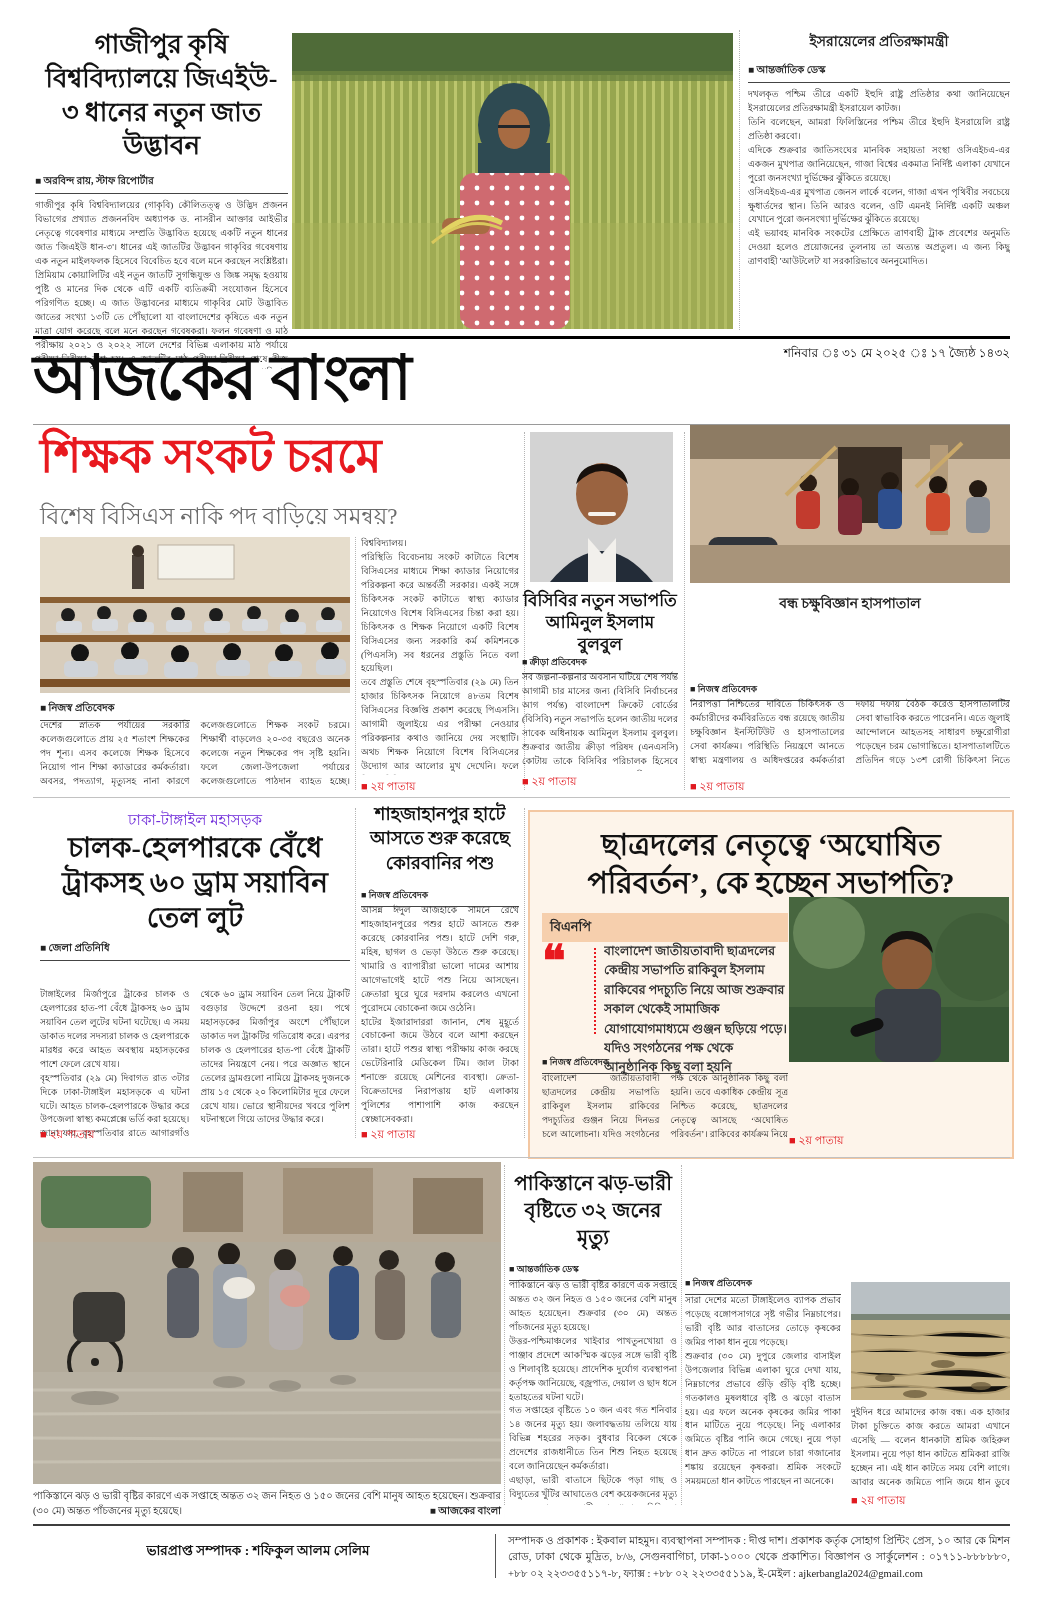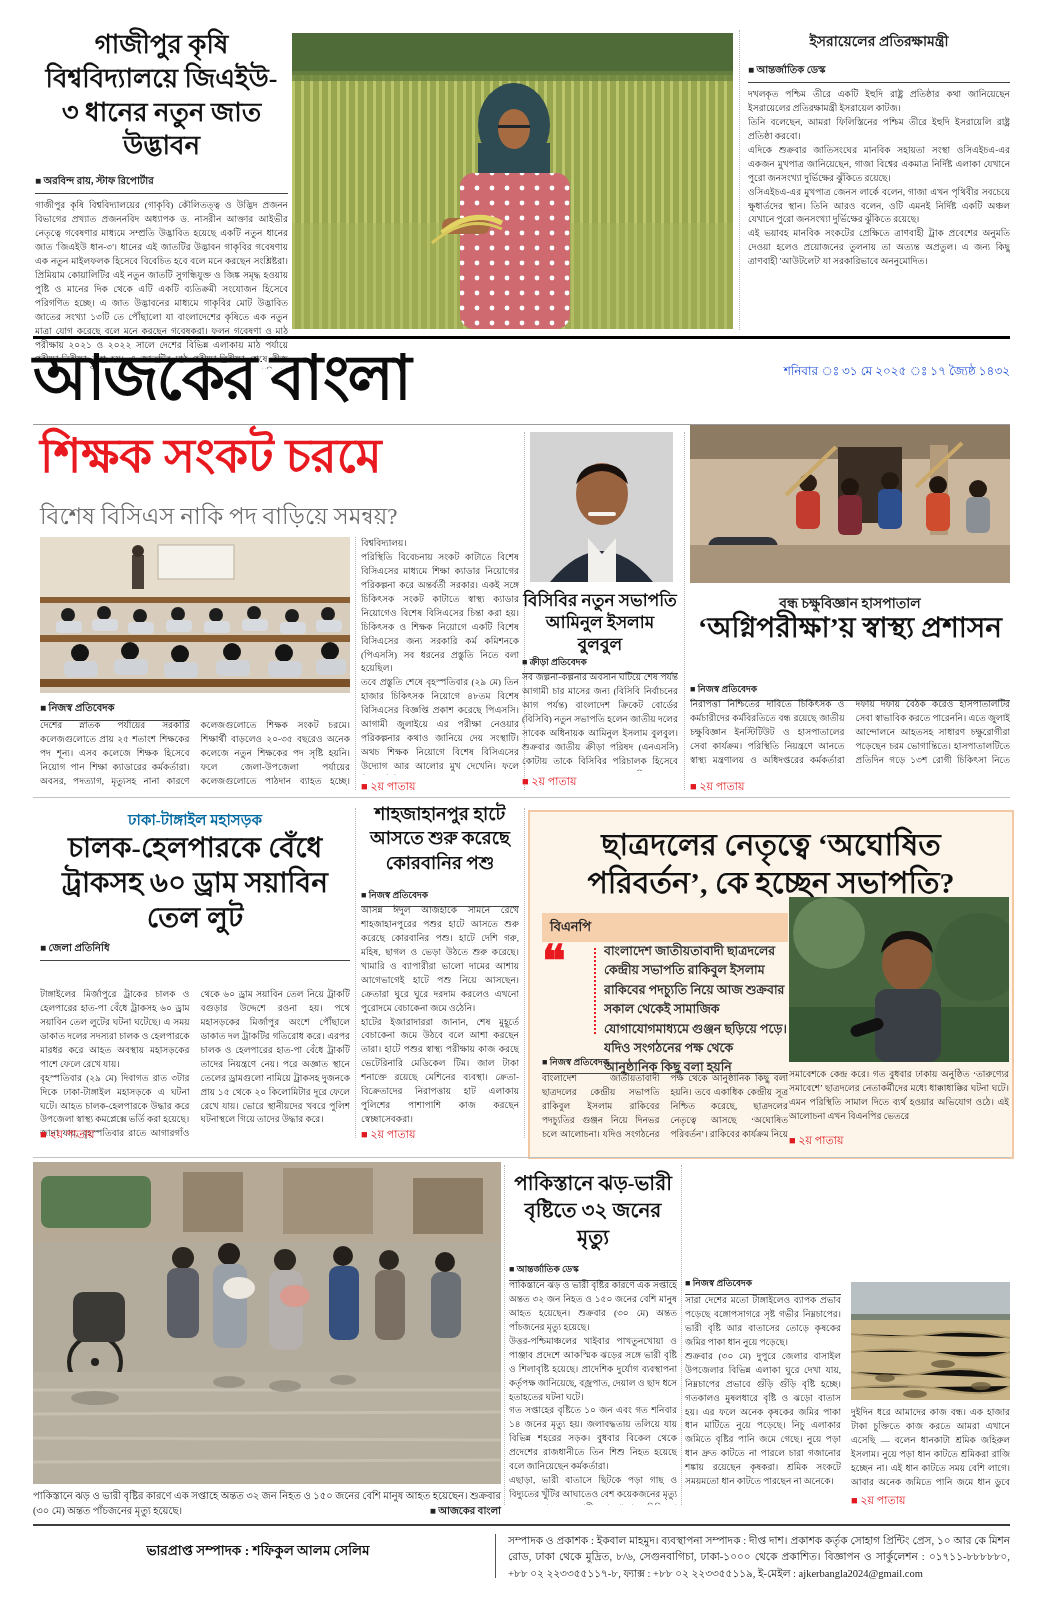--- a/index.html
+++ b/index.html
@@ -3,21 +3,21 @@
 <meta charset="utf-8">
 <style>
   html,body{margin:0;padding:0;background:#e9e9e9;}
   .page{position:relative;width:1041px;height:1600px;background:#ffffff;margin:0 auto;
         font-family:"Liberation Serif",serif;color:#1a1a1a;overflow:hidden;}
   .abs{position:absolute;}
   .hl{font-weight:bold;color:#121212;}
   .center{text-align:center;}
   .body-txt{font-size:9px;line-height:1.55;text-align:justify;white-space:pre-line;color:#222;overflow:hidden;}
   .byline-row{font-size:10px;font-weight:bold;color:#222;border-bottom:1px solid #444;padding-bottom:3px;}
-  .kicker-red{color:#0369a1;font-weight:bold;}
+  .kicker-red{color:#6d28d9;font-weight:normal;}
   .kicker-blk{color:#222;font-weight:bold;}
   .jump{color:#e01a20;font-weight:normal;font-size:11px;text-align:left;}
   .vdot{border-left:1px dotted #b5b5b5;width:0;}
   .hrule{background:#000;}
   .photo{overflow:hidden;background:#ddd;}
   .photo svg{display:block;}
   .logo{font-family:"Liberation Sans",sans-serif;font-weight:bold;letter-spacing:-2px;color:#0c0c0c;}
   .cols2{column-count:2;column-gap:11px;}
   .boxed{border:2px solid #f3c7a2;background:#fdf4ea;}
   .bnp-tab{background:#f6cfad;font-weight:bold;font-size:13px;color:#222;padding:4px 8px;box-sizing:border-box;}
@@ -73,21 +73,21 @@
     <div class="body-txt" style="margin-top:5px;height:178px;">দখলকৃত পশ্চিম তীরে একটি ইহুদি রাষ্ট্র প্রতিষ্ঠার কথা জানিয়েছেন ইসরায়েলের প্রতিরক্ষামন্ত্রী ইসরায়েল কাটজ।
 তিনি বলেছেন, আমরা ফিলিস্তিনের পশ্চিম তীরে ইহুদি ইসরায়েলি রাষ্ট্র প্রতিষ্ঠা করবো।
 এদিকে শুক্রবার জাতিসংঘের মানবিক সহায়তা সংস্থা ওসিএইচএ-এর একজন মুখপাত্র জানিয়েছেন, গাজা বিশ্বের একমাত্র নির্দিষ্ট এলাকা যেখানে পুরো জনসংখ্যা দুর্ভিক্ষের ঝুঁকিতে রয়েছে।
 ওসিএইচএ-এর মুখপাত্র জেনস লার্কে বলেন, গাজা এখন পৃথিবীর সবচেয়ে ক্ষুধার্তদের স্থান। তিনি আরও বলেন, ওটি এমনই নির্দিষ্ট একটি অঞ্চল যেখানে পুরো জনসংখ্যা দুর্ভিক্ষের ঝুঁকিতে রয়েছে।
 এই ভয়াবহ মানবিক সংকটের প্রেক্ষিতে ত্রাণবাহী ট্রাক প্রবেশের অনুমতি দেওয়া হলেও প্রয়োজনের তুলনায় তা অত্যন্ত অপ্রতুল। এ জন্য কিছু ত্রাণবাহী 'আউটলেট' যা সরকারিভাবে অননুমোদিত।</div>
   </div>
 
   <div class="hrule abs" style="left:33px;top:336px;width:977px;height:3px;"></div>
   <div class="logo abs" style="left:33px;top:344px;font-size:62px;line-height:1.1;">আজকের বাংলা</div>
   <div class="abs" style="left:640px;top:342px;width:370px;text-align:right;">
-    <div style="font-size:12px;color:#1d4ed8;margin-top:20px;">শনিবার ঃ ৩১ মে ২০২৫ ঃ ১৭ জ্যৈষ্ঠ ১৪৩২</div>
+    <div style="font-size:12px;color:#000000;margin-top:2px;">শনিবার ঃ ৩১ মে ২০২৫ ঃ ১৭ জ্যৈষ্ঠ ১৪৩২</div>
   </div>
   <div class="abs" style="left:33px;top:424px;width:977px;height:1px;background:#9a9a9a;"></div>
 
   <div class="abs hl" style="left:40px;top:432px;width:480px;font-size:47px;color:#e8191f;line-height:1.05;">শিক্ষক সংকট চরমে</div>
   <div class="abs" style="left:40px;top:498px;width:480px;font-size:23px;color:#6a6a6a;">বিশেষ বিসিএস নাকি পদ বাড়িয়ে সমন্বয়?</div>
 
   <div class="photo abs" style="left:40px;top:537px;width:310px;height:156px;">
     <svg width="310" height="156">
       <rect width="310" height="156" fill="#d8cdbc"></rect>
       <rect width="310" height="62" fill="#e6ddcc"></rect>
@@ -185,21 +185,20 @@
           <rect x="236" y="68" width="24" height="38" rx="6" fill="#d04c2f"></rect>
         <circle cx="288" cy="64" r="9" fill="#241a12"></circle>
           <rect x="276" y="72" width="24" height="36" rx="6" fill="#8a8f96"></rect>
       </g>
       <line x1="96" y1="70" x2="146" y2="22" stroke="#caa96a" stroke-width="4"></line>
       <line x1="226" y1="62" x2="272" y2="18" stroke="#caa96a" stroke-width="4"></line>
       <rect y="120" width="320" height="38" fill="#a8947a"></rect>
     </svg>
   </div>
   <div class="abs kicker-blk center" style="left:690px;top:592px;width:320px;font-size:14px;">বন্ধ চক্ষুবিজ্ঞান হাসপাতাল</div>
-  <div class="abs hl center" style="left:690px;top:611px;width:320px;font-size:28px;line-height:1.2;">‘অগ্নিপরীক্ষা’য় স্বাস্থ্য প্রশাসন</div>
   <div class="abs byline-row" style="left:690px;top:682px;width:320px;font-size:9px;">■ নিজস্ব প্রতিবেদক</div>
   <div class="abs body-txt cols2" style="left:690px;top:698px;width:320px;height:78px;">নিরাপত্তা নিশ্চিতের দাবিতে চিকিৎসক ও কর্মচারীদের কর্মবিরতিতে বন্ধ রয়েছে জাতীয় চক্ষুবিজ্ঞান ইনস্টিটিউট ও হাসপাতালের সেবা কার্যক্রম। পরিস্থিতি নিয়ন্ত্রণে আনতে স্বাস্থ্য মন্ত্রণালয় ও অধিদপ্তরের কর্মকর্তারা দফায় দফায় বৈঠক করেও হাসপাতালটির সেবা স্বাভাবিক করতে পারেননি। এতে জুলাই আন্দোলনে আহতসহ সাধারণ চক্ষুরোগীরা পড়েছেন চরম ভোগান্তিতে। হাসপাতালটিতে প্রতিদিন গড়ে ১৩শ রোগী চিকিৎসা নিতে এসে ফিরে যাচ্ছেন। এছাড়া সেবা বন্ধ থাকায় চিকিৎসক ও নার্সসহ কর্মকর্তা-কর্মচারীরা অলস সময় পার করছেন। সেবাবঞ্চিত হচ্ছে শত শত রোগী ও চক্ষুরোগ।</div>
   <div class="abs jump" style="left:690px;top:778px;width:320px;">■ ২য় পাতায়</div>
 
   <div class="abs" style="left:33px;top:797px;width:977px;height:1px;background:#c2c2c2;"></div>
 
   <div class="abs kicker-red center" style="left:40px;top:808px;width:310px;font-size:15px;">ঢাকা-টাঙ্গাইল মহাসড়ক</div>
   <div class="abs hl center" style="left:40px;top:830px;width:310px;font-size:28px;line-height:1.25;">চালক-হেলপারকে বেঁধে ট্রাকসহ ৬০ ড্রাম সয়াবিন তেল লুট</div>
   <div class="abs byline-row" style="left:40px;top:940px;width:310px;">■ জেলা প্রতিনিধি</div>
   <div class="abs body-txt cols2" style="left:40px;top:958px;width:310px;height:164px;margin-top:30px;">টাঙ্গাইলের মির্জাপুরে ট্রাকের চালক ও হেলপারের হাত-পা বেঁধে ট্রাকসহ ৬০ ড্রাম সয়াবিন তেল লুটের ঘটনা ঘটেছে। এ সময় ডাকাত দলের সদস্যরা চালক ও হেলপারকে মারধর করে আহত অবস্থায় মহাসড়কের পাশে ফেলে রেখে যায়।
@@ -234,21 +233,20 @@
         <rect width="220" height="165" fill="#47663f"></rect>
         <circle cx="40" cy="36" r="36" fill="#7d9b6a" opacity="0.6"></circle>
         <circle cx="190" cy="60" r="44" fill="#35513088" opacity="0.7"></circle>
         <rect y="110" width="220" height="55" fill="#2f4d2e" opacity="0.6"></rect>
         <ellipse cx="118" cy="66" rx="25" ry="29" fill="#8a5a38"></ellipse>
         <path d="M92 56 q26 -28 52 0 q-3 -22 -26 -22 q-23 0 -26 22 Z" fill="#151210"></path>
         <rect x="86" y="92" width="66" height="73" rx="12" fill="#3a3f46"></rect>
         <rect x="60" y="130" width="34" height="12" rx="6" fill="#111" transform="rotate(-18 60 130)"></rect>
       </svg>
     </div>
-    <div class="abs body-txt" style="left:259px;top:256px;width:220px;height:62px;">সমাবেশকে কেন্দ্র করে। গত বুধবার ঢাকায় অনুষ্ঠিত ‘তারুণ্যের সমাবেশে’ ছাত্রদলের নেতাকর্মীদের মধ্যে ধাক্কাধাক্কির ঘটনা ঘটে। এমন পরিস্থিতি সামাল দিতে ব্যর্থ হওয়ার অভিযোগ ওঠে। এই আলোচনা এখন বিএনপির ভেতরে</div>
     <div class="abs jump" style="left:259px;top:320px;width:220px;">■ ২য় পাতায়</div>
   </div>
 
   <div class="abs" style="left:33px;top:1157px;width:977px;height:1px;background:#c2c2c2;"></div>
 
   <div class="photo abs" style="left:33px;top:1162px;width:468px;height:322px;">
     <svg width="468" height="322">
       <rect width="468" height="322" fill="#b3ab9b"></rect>
       <rect width="468" height="80" fill="#b6a996"></rect>
       <rect x="8" y="14" width="110" height="52" rx="8" fill="#5a7a52"></rect>

